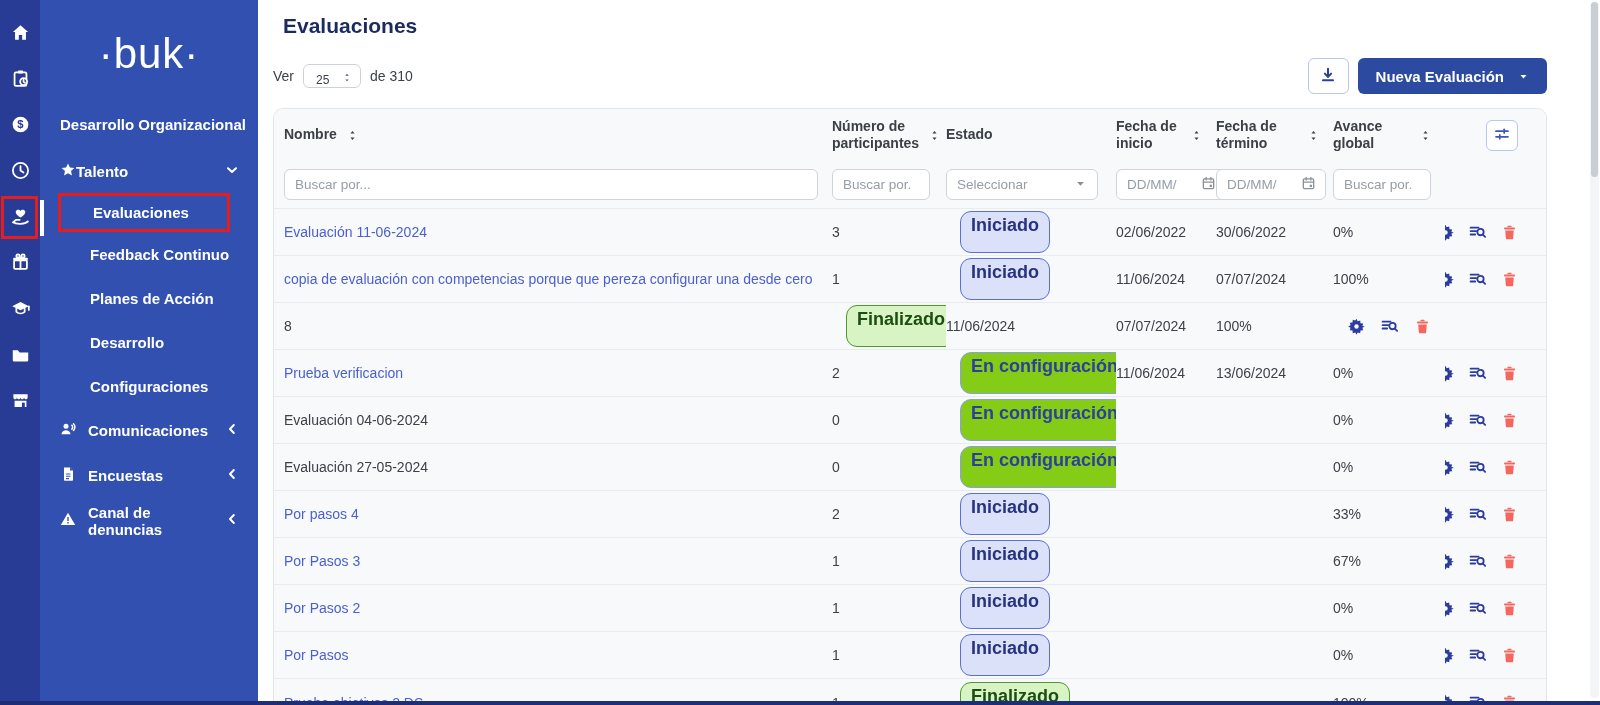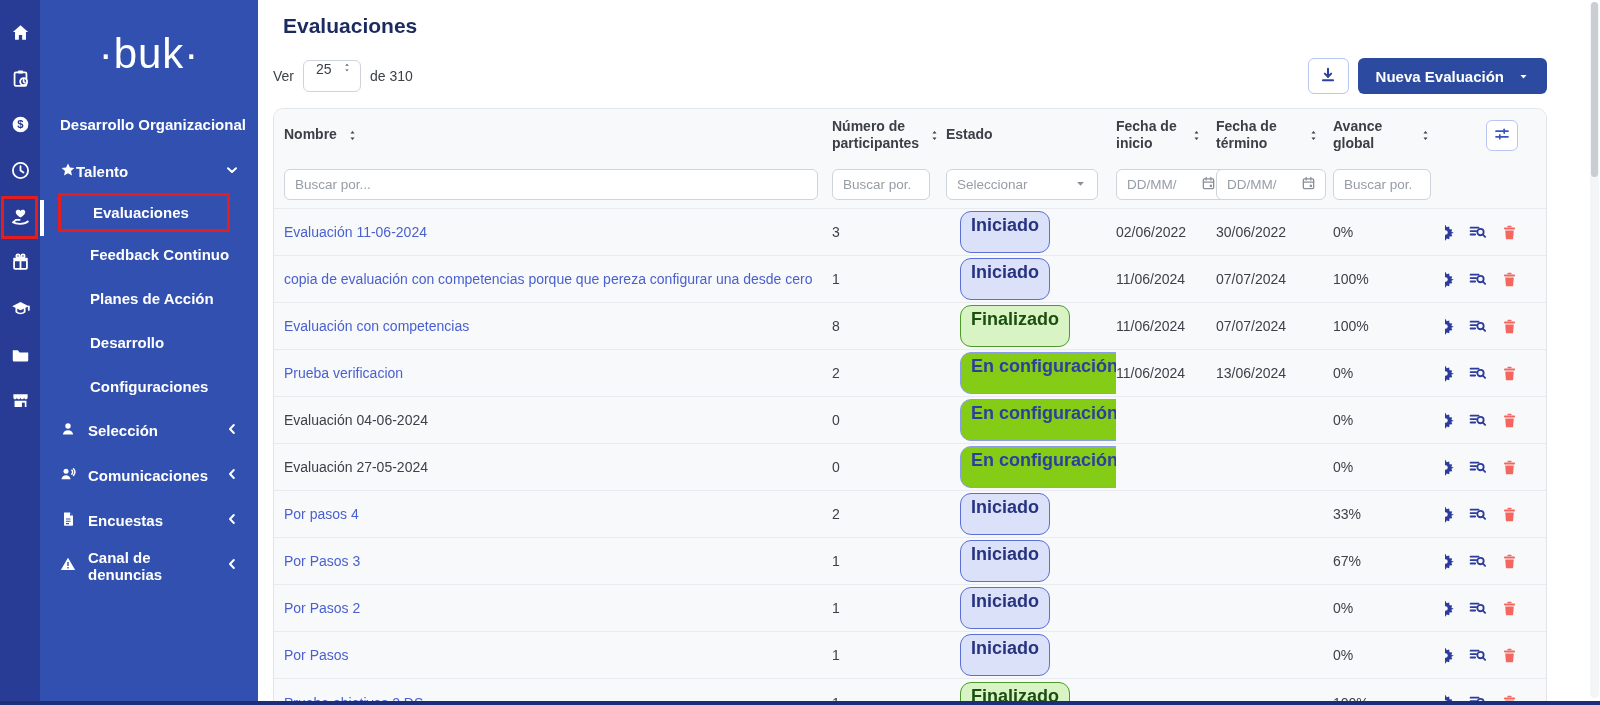--- a/index.html
+++ b/index.html
@@ -54,23 +54,23 @@
     border: 3px solid var(--annotation, #E41E1E); z-index: 5; pointer-events: none;
   }
   .rail-active-bar { position: absolute; left: 40px; top: 200px; width: 4px; height: 36px; background: #fff; z-index: 6; }
 
   
   .main { flex: 1; padding: 14px 53px 0 15px; background: #fff; position: relative; }
   .page-title { font-size: 21px; font-weight: 700; color: #1B2A5F; margin-left: 10px; }
   .toolbar { margin-top: 20px; display: flex; align-items: center; }
   .pager { display: flex; align-items: center; gap: 9px; margin-left: 0; font-size: 14px; color: #3C4148; }
   .page-size {
-    width: 58px; height: 32px; border: 1px solid #CED3DA; border-radius: 6px; background: #fff;
-    display: flex; align-items: flex-start; justify-content: space-between; padding: 0 8px 0 12px;
-    font-size: 14px; color: #3C4148; cursor: pointer;
+    width: 58px; height: 24px; border: 1px solid #CED3DA; border-radius: 6px; background: #fff;
+    display: flex; align-items: flex-end; justify-content: space-between; padding: 0 8px 0 12px;
+    font-size: 12px; color: #3C4148; cursor: pointer;
   }
   .toolbar-right { margin-left: auto; display: flex; align-items: center; gap: 9px; }
   .btn-download {
     width: 41px; height: 36px; border: 1px solid #B9C7EF; border-radius: 6px; background: #fff;
     display: flex; align-items: center; justify-content: center; color: #2B3F9E; cursor: pointer;
   }
   .btn-download svg { width: 18px; height: 18px; }
   .btn-primary {
     height: 36px; background: var(--accent, #2C4AA0); color: #fff; border: none; border-radius: 6px;
     font-size: 15px; font-weight: 700; padding: 0 18px; display: flex; align-items: center; gap: 14px;
@@ -256,32 +256,20 @@
 
           <div class="child">
             <span>Desarrollo</span>
           </div>
 
           <div class="child">
             <span>Configuraciones</span>
           </div>
         </div>
 
-        <div class="menu-collapsed">
-          <span><svg viewBox="0 0 16 16" fill="currentColor">
-              <circle cx="8" cy="5" r="2.7"></circle>
-              <path d="M2.8 13.6c.4-3.1 2.7-4.4 5.2-4.4s4.8 1.3 5.2 4.4z"></path>
-            </svg></span>
-          <span>Selección</span>
-          <span class="chev">
-            <svg viewBox="0 0 16 16" fill="none" stroke="currentColor" stroke-width="2" stroke-linecap="round" stroke-linejoin="round">
-              <polyline points="9.8,4 6,8 9.8,12"></polyline>
-            </svg>
-          </span>
-        </div>
 
         <div class="menu-collapsed">
           <span><svg viewBox="0 0 16 16">
               <circle cx="6" cy="5.2" r="2.5" fill="currentColor"></circle>
               <path fill="currentColor" d="M1.4 13.3c.4-2.8 2.4-4 4.6-4s4.2 1.2 4.6 4z"></path>
               <g fill="none" stroke="currentColor" stroke-width="1.5" stroke-linecap="round" stroke-linejoin="round">
                 <path d="M11.8 4.2c1.1.9 1.1 3 0 3.9"></path>
                 <path d="M13.5 2.8c1.9 1.6 1.9 5 0 6.6"></path>
               </g>
             </svg></span>
@@ -543,21 +531,20 @@
                 <svg viewBox="0 0 16 16" fill="currentColor">
                   <rect x="2.8" y="3.4" width="10.4" height="1.7" rx="0.85"></rect>
                   <rect x="6" y="1.6" width="4" height="1.5" rx="0.75"></rect>
                   <path d="M4 6h8l-.55 7.3a1.2 1.2 0 0 1-1.2 1.1H5.75a1.2 1.2 0 0 1-1.2-1.1z"></path>
                 </svg>
               </span>
             </div>
           </div>
 
           <div class="grid-row trow">
-            <div class="cell cell-name link">Evaluación con competencias</div>
             <div class="cell">8</div>
             <div class="cell">
               <span class="badge finished">Finalizado</span>
             </div>
             <div class="cell">11/06/2024</div>
             <div class="cell">07/07/2024</div>
             <div class="cell">100%</div>
             <div class="cell cell-actions">
               <span class="action gear">
                 <svg viewBox="0 0 16 16" fill="currentColor">

